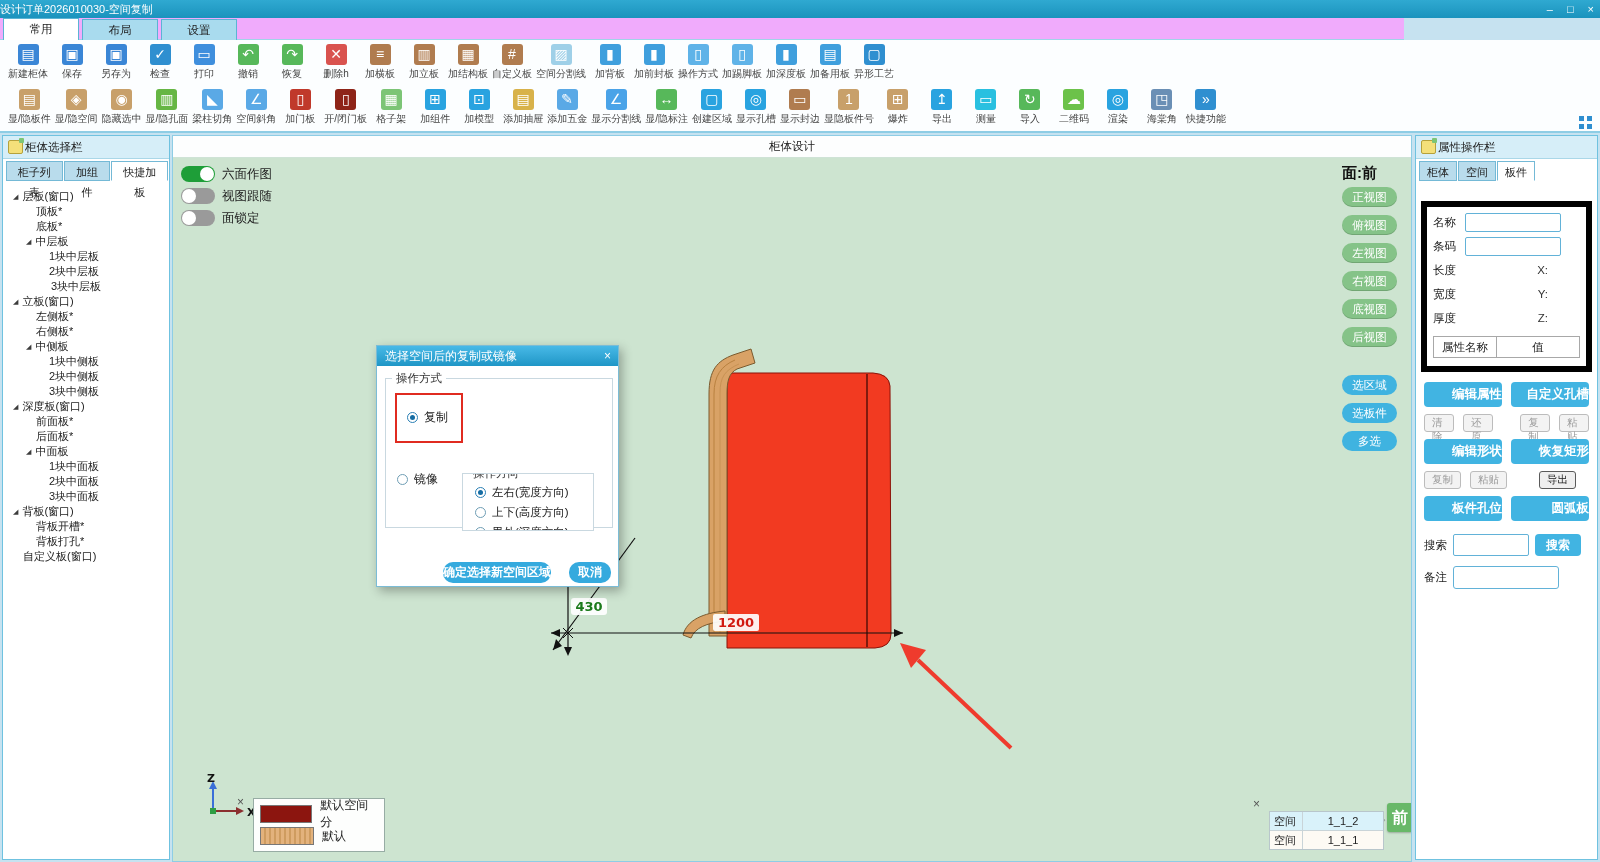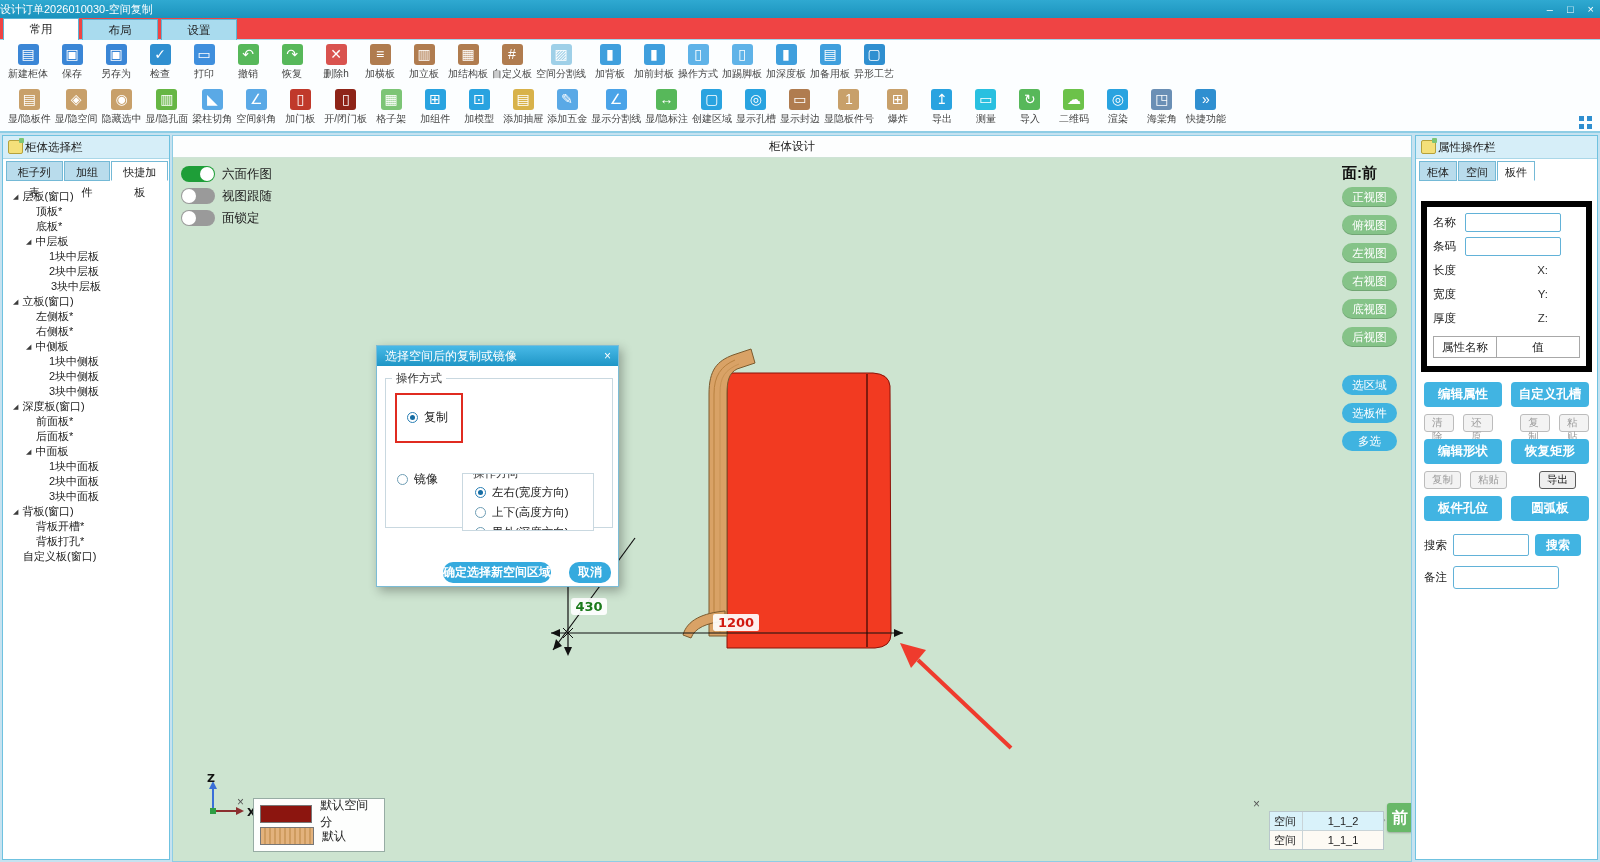--- a/index.html
+++ b/index.html
@@ -4,21 +4,21 @@
 <style>
   html,body{margin:0;padding:0}
   body{width:1600px;height:862px;position:relative;overflow:hidden;
        font-family:"Liberation Sans","DejaVu Sans",sans-serif;background:#c6e2f0;color:#222}
   
   .titlebar{position:absolute;left:0;top:0;width:1600px;height:18px;
             background:linear-gradient(#2fa9d1,#1b93bd);color:#fff;font-size:11px;line-height:18px;box-sizing:border-box}
   .win-controls{position:absolute;right:6px;top:0;height:18px;display:flex;gap:14px;color:#fff;font-size:11px;line-height:18px}
   .win-controls span{cursor:default}
   
-  .tabstrip{position:absolute;left:0;top:18px;width:1600px;height:22px;background:#ef4444;border-bottom:1px solid #9fd4e8;box-sizing:border-box}
+  .tabstrip{position:absolute;left:0;top:18px;width:1404px;height:22px;background:#f0abfc;border-bottom:1px solid #9fd4e8;box-sizing:border-box}
   .rtab{display:inline-block;width:76px;height:21px;line-height:21px;text-align:center;font-size:11.5px;
         background:#a9dbee;border:1px solid #5bb4d4;border-bottom:none;margin-left:3px;box-sizing:border-box;vertical-align:bottom}
   .rtab.active{background:#fff;height:22px}
   
   .toolbar{position:absolute;left:0;top:40px;width:1600px;height:93px;background:#fcfeff;border-bottom:2px solid #8ecde5;box-sizing:border-box}
   .tb-row{height:45px;display:flex;align-items:center;padding-left:6px}
   .tb-item{display:flex;flex-direction:column;align-items:center;margin:0 2px;min-width:40px}
   .tb-icon{width:21px;height:21px;border-radius:3px;color:#fff;font-size:14px;line-height:21px;text-align:center}
   .tb-label{font-size:10px;color:#444;margin-top:2px;white-space:nowrap}
   .grid-icon{position:absolute;right:8px;top:116px;width:13px;height:13px}
@@ -42,21 +42,21 @@
   .rp-form{margin:20px 5px 6px 5px;border:6px solid #000000;padding:3px 6px 0 6px;box-sizing:border-box}
   .rp-field{display:flex;align-items:center;height:24px;font-size:11.5px}
   .rp-field .flabel{width:32px}
   .rp-field input{width:88px;height:17px;border:1px solid #62b2d8;border-radius:2px;outline:none;font-size:11px;padding:0 3px}
   .rp-field .axis{margin-left:auto;margin-right:32px;color:#333}
   .prop-head{display:flex;margin:6px 0 8px 0;border:1px solid #a8a8a8;height:20px;line-height:20px;font-size:11.5px;text-align:center}
   .prop-head .c1{width:62px;border-right:1px solid #a8a8a8}
   .prop-head .c2{flex:1}
   .rp-buttons{padding:4px 8px}
   .rp-row{display:flex;gap:9px;margin-bottom:7px;align-items:center}
-  .big-btn{flex:1;background:#41b4e2;color:#fff;border-radius:4px;height:25px;line-height:25px;text-align:center;font-size:12.5px;font-weight:bold;cursor:pointer}
+  .big-btn{flex:1;background:#41b4e2;color:#fff;border-radius:4px;height:25px;line-height:25px;text-align:right;font-size:12.5px;font-weight:bold;cursor:pointer}
   .small-btn{height:16px;line-height:14px;font-size:10.5px;padding:0 7px;background:#f3f3f3;border:1px solid #bcbcbc;border-radius:3px;color:#9b9b9b}
   .small-btn.enabled{color:#222;border:1px solid #5a5a5a;background:#efefef}
   .small-gap{width:14px}
   .rp-search{display:flex;align-items:center;gap:6px;padding:2px 8px 0 8px;font-size:11.5px}
   .rp-search input{width:70px;height:18px;border:1px solid #62b2d8;border-radius:2px;font-size:11px}
   .search-btn{width:46px;height:22px;line-height:22px;background:#41b4e2;color:#fff;border-radius:4px;text-align:center;font-size:12px;font-weight:bold}
   .rp-note{display:flex;align-items:center;gap:6px;padding:10px 8px 0 8px;font-size:11.5px}
   .rp-note input{width:100px;height:19px;border:1px solid #62b2d8;border-radius:3px;font-size:11px}
   
   .canvas{position:absolute;left:172px;top:135px;width:1240px;height:727px;background:#cde4d0;border:1px solid #8ecde5;box-sizing:border-box;overflow:hidden}

